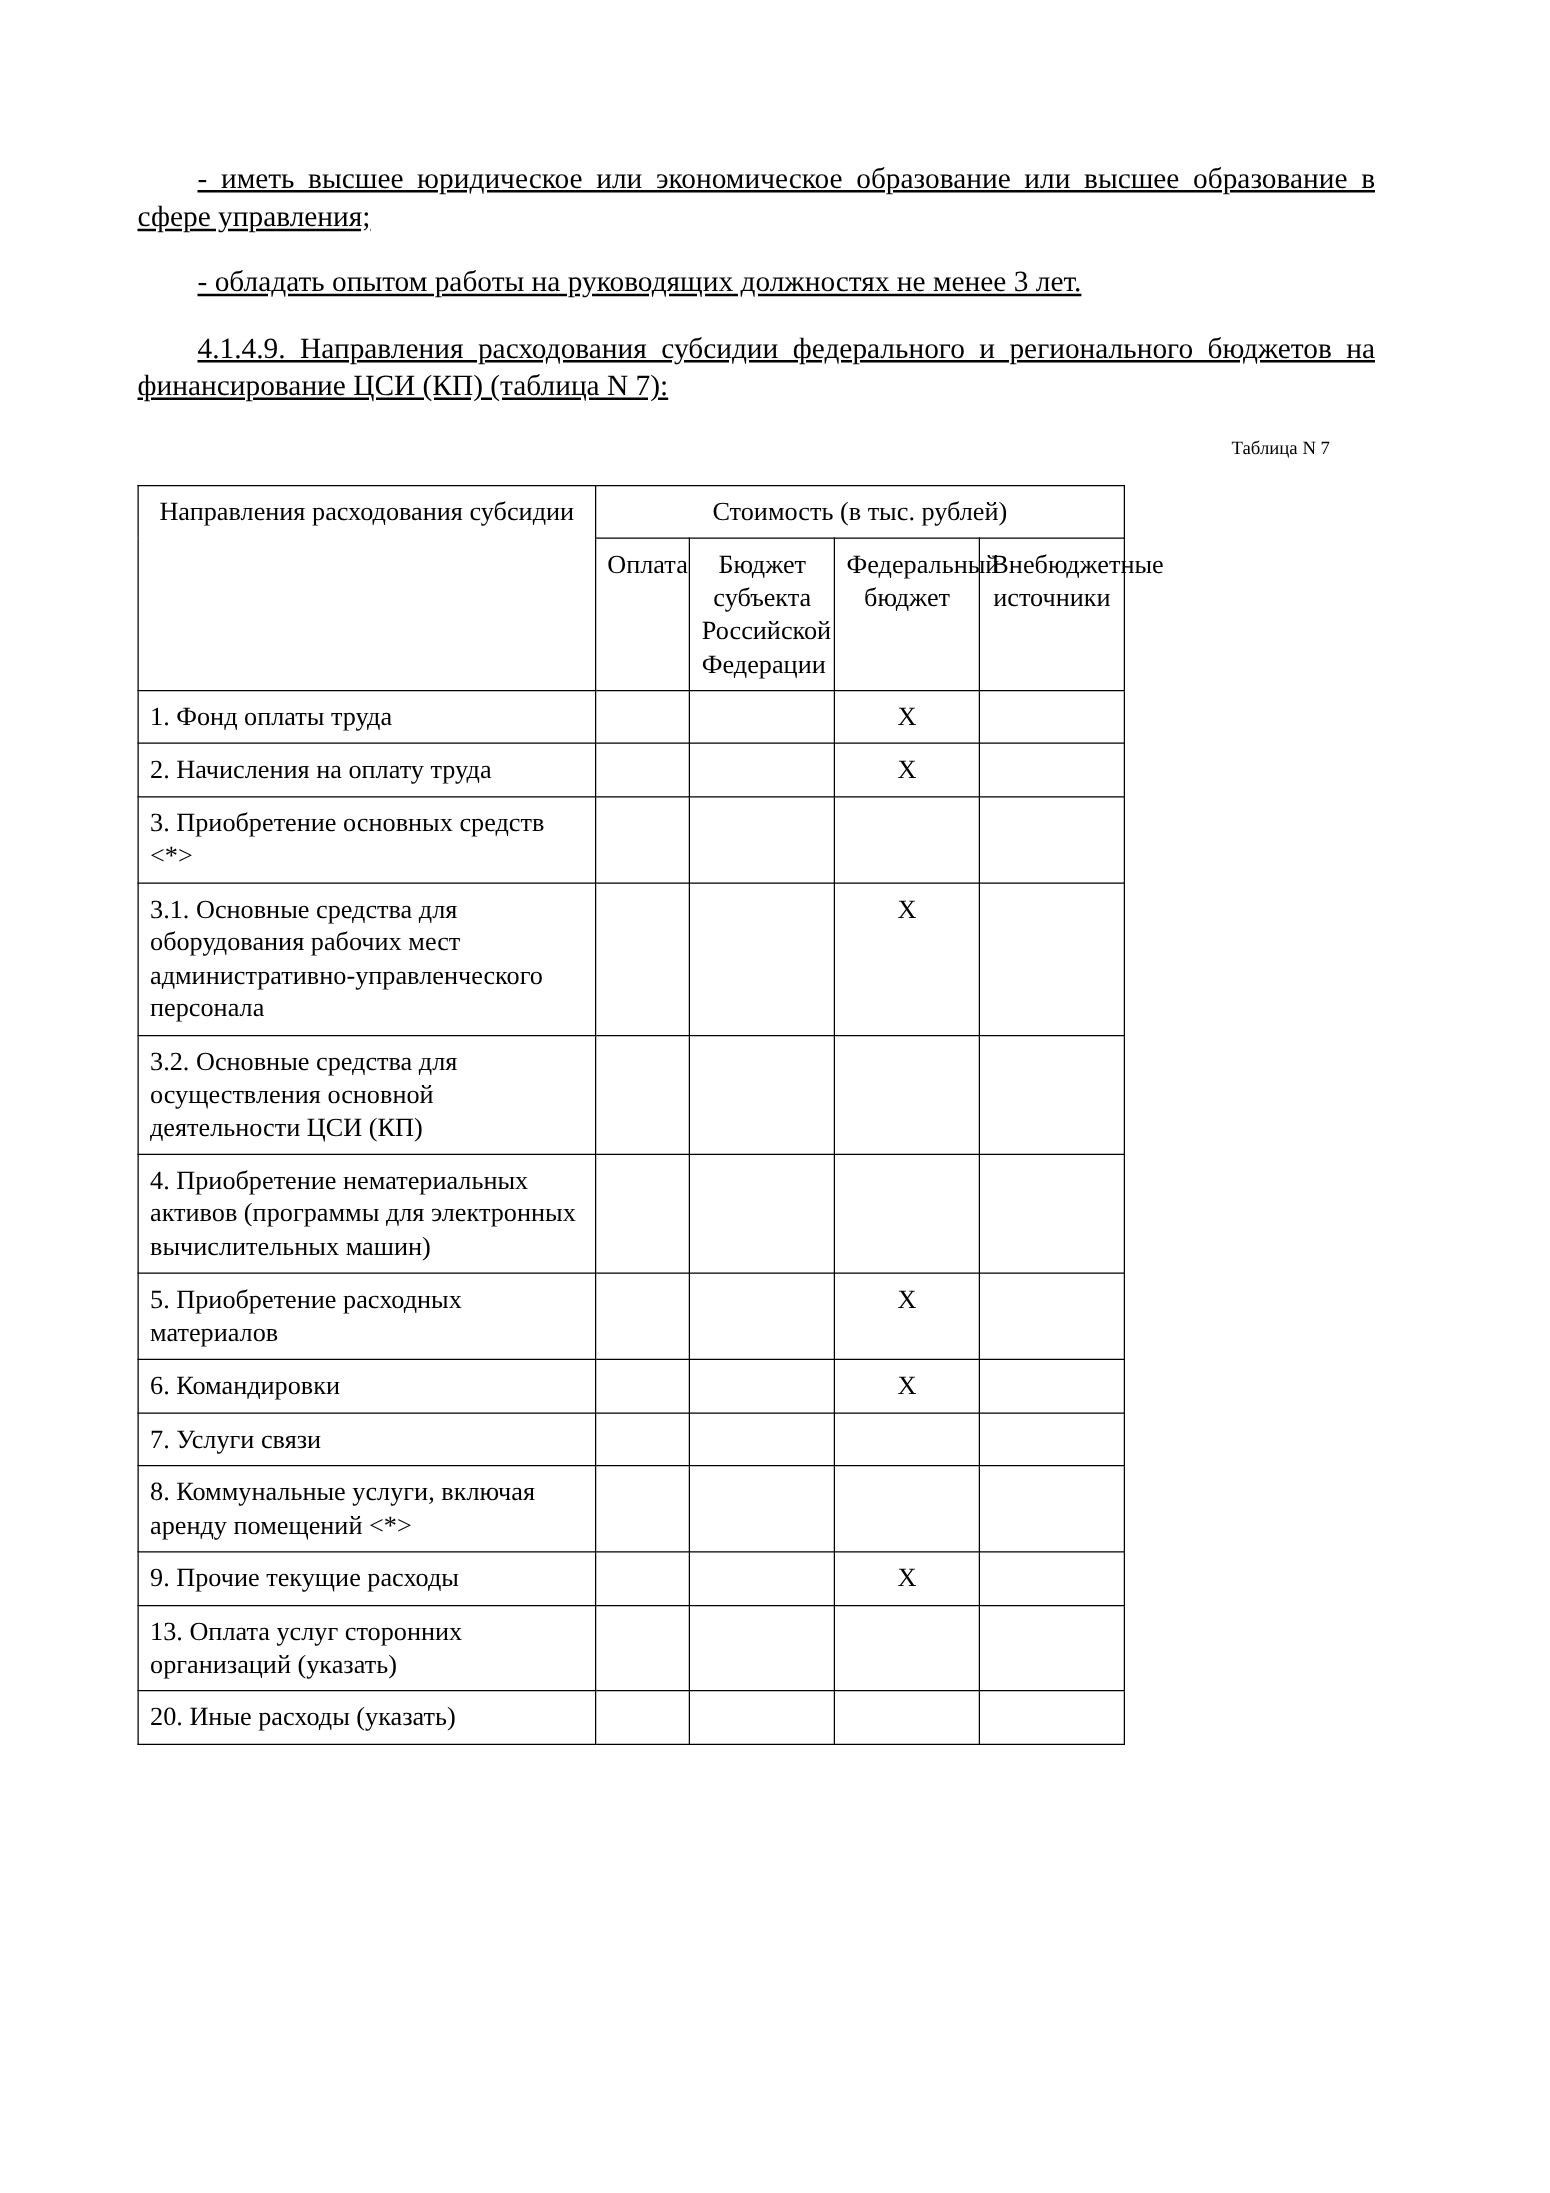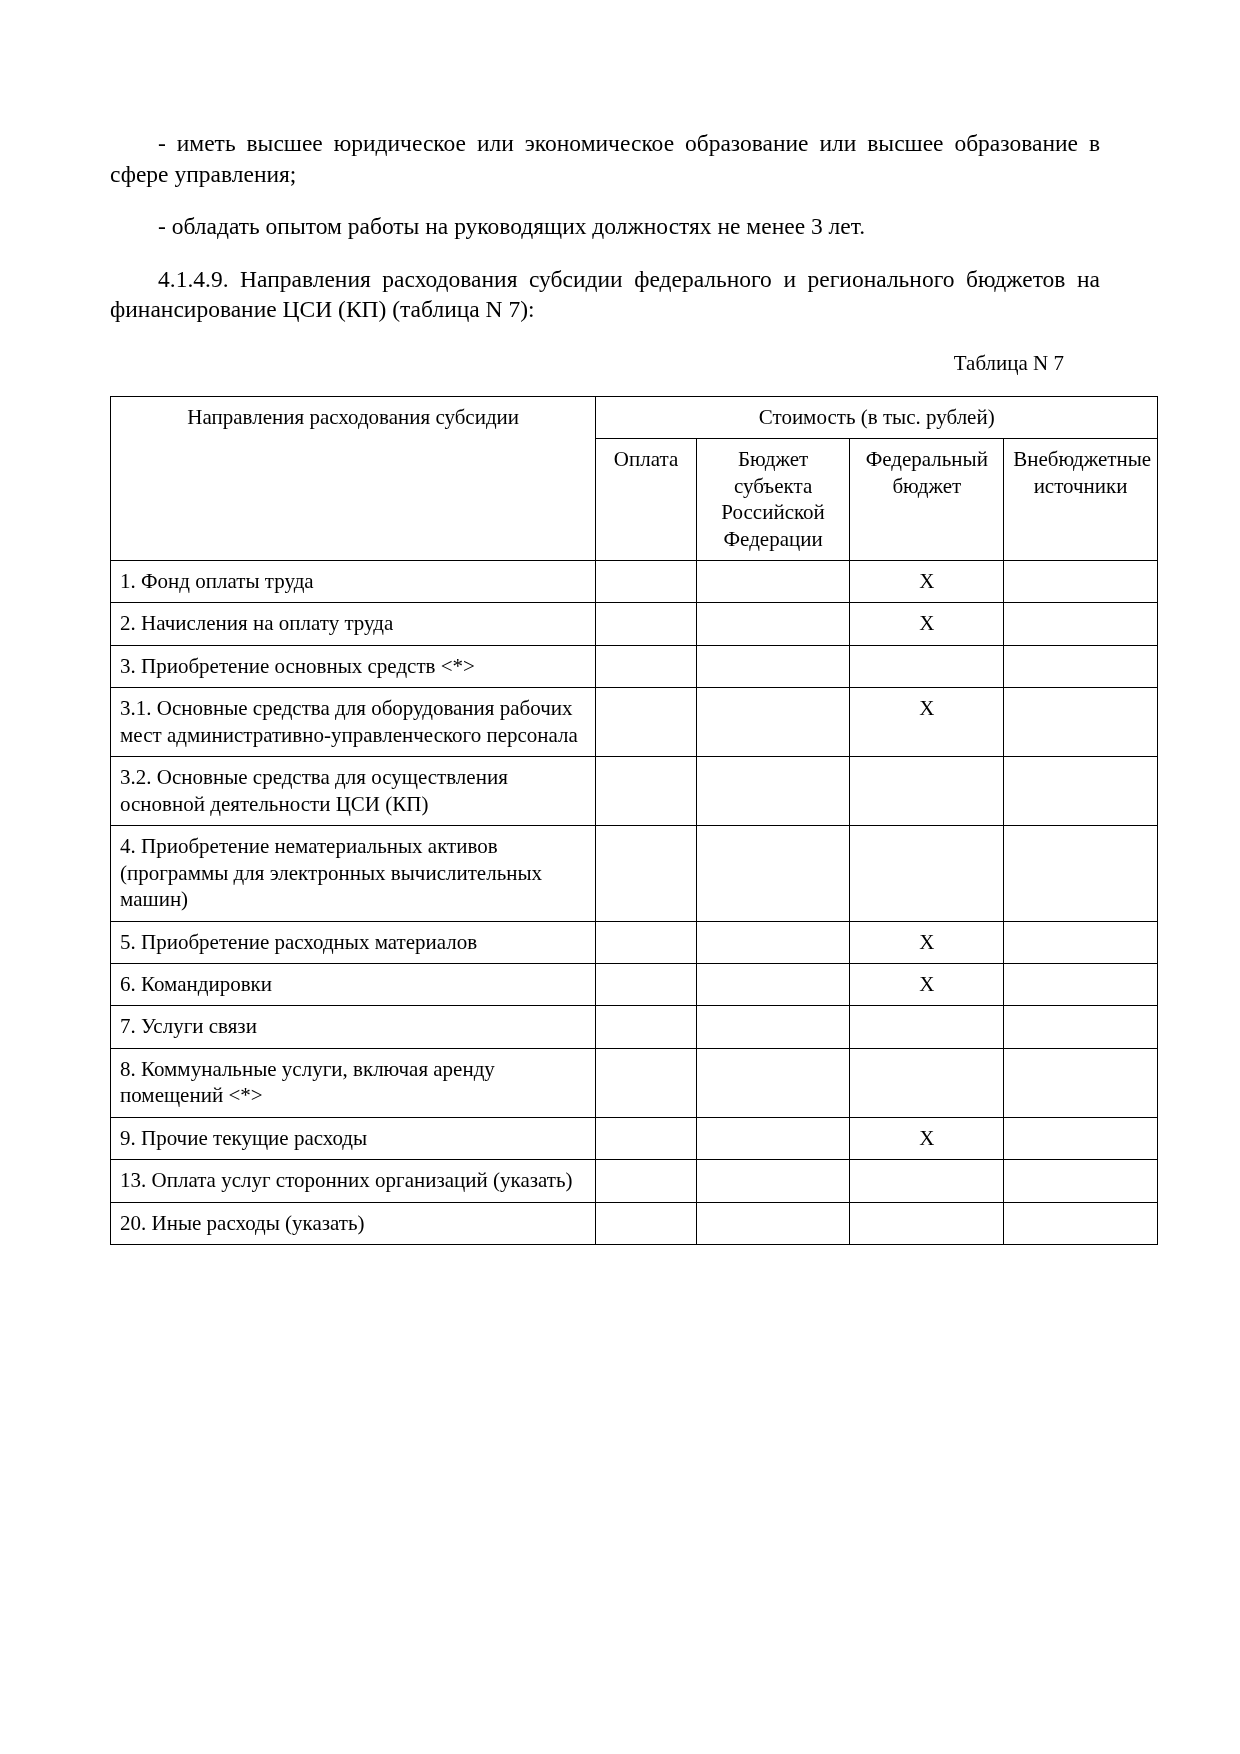--- a/index.html
+++ b/index.html
@@ -22,34 +22,35 @@
     padding: 128px 140px 0 110px;
   }
   .para {
     font-size: 23.5px;
     line-height: 1.30;
     text-align: justify;
     text-indent: 48px;
     margin: 0 0 22px 0;
     -moz-text-align-last: left;
     text-align-last: left;
+    text-decoration: underline;
   }
   .para.justify-all {
     text-align: justify;
   }
   .para-gap-lg { margin-bottom: 26px; }
   .table-caption {
-    font-size: 21px;
+    font-size: 15px;
     text-align: right;
     margin: 16px 0 20px 0;
     padding-right: 36px;
   }
   table.budget {
     border-collapse: collapse;
-    width: 1048px;
+    width: 790px;
     margin-left: 0px;
     table-layout: fixed;
   }
   table.budget td, table.budget th {
     border: 1.5px solid #000000;
     font-weight: normal;
     font-size: 21px;
     line-height: 1.26;
     padding: 7px 9px 8px 9px;
     vertical-align: top;

